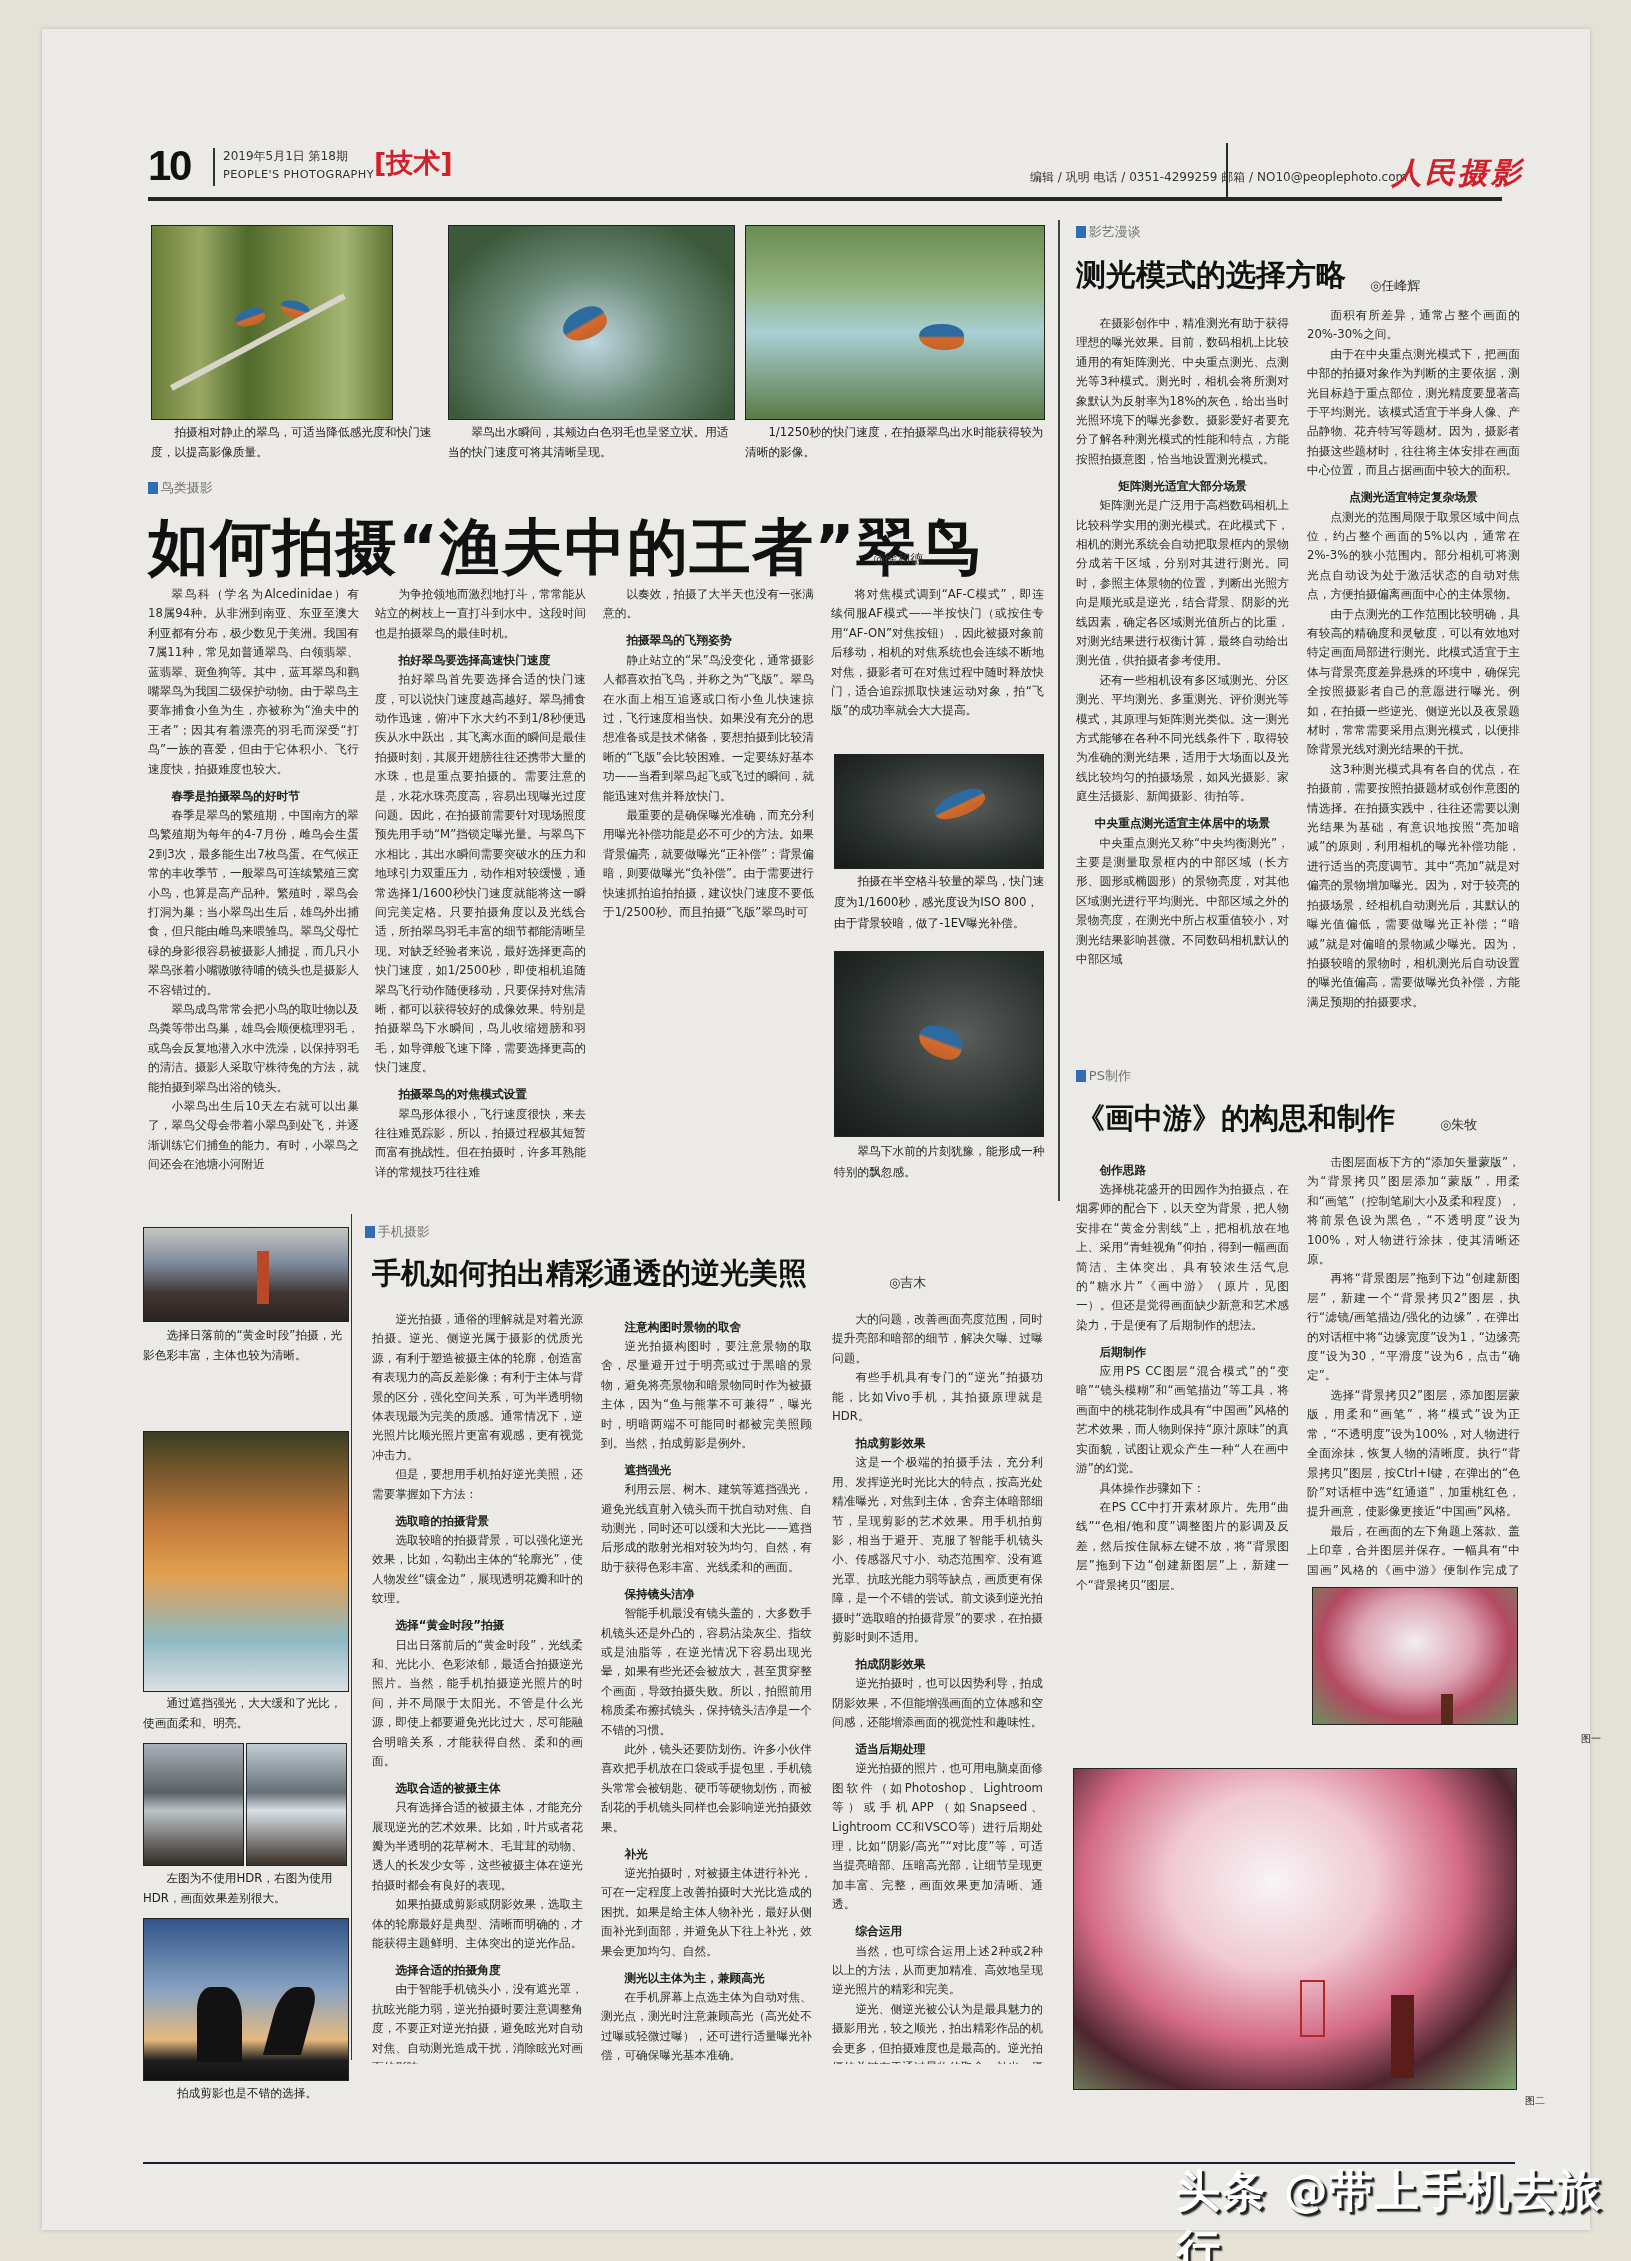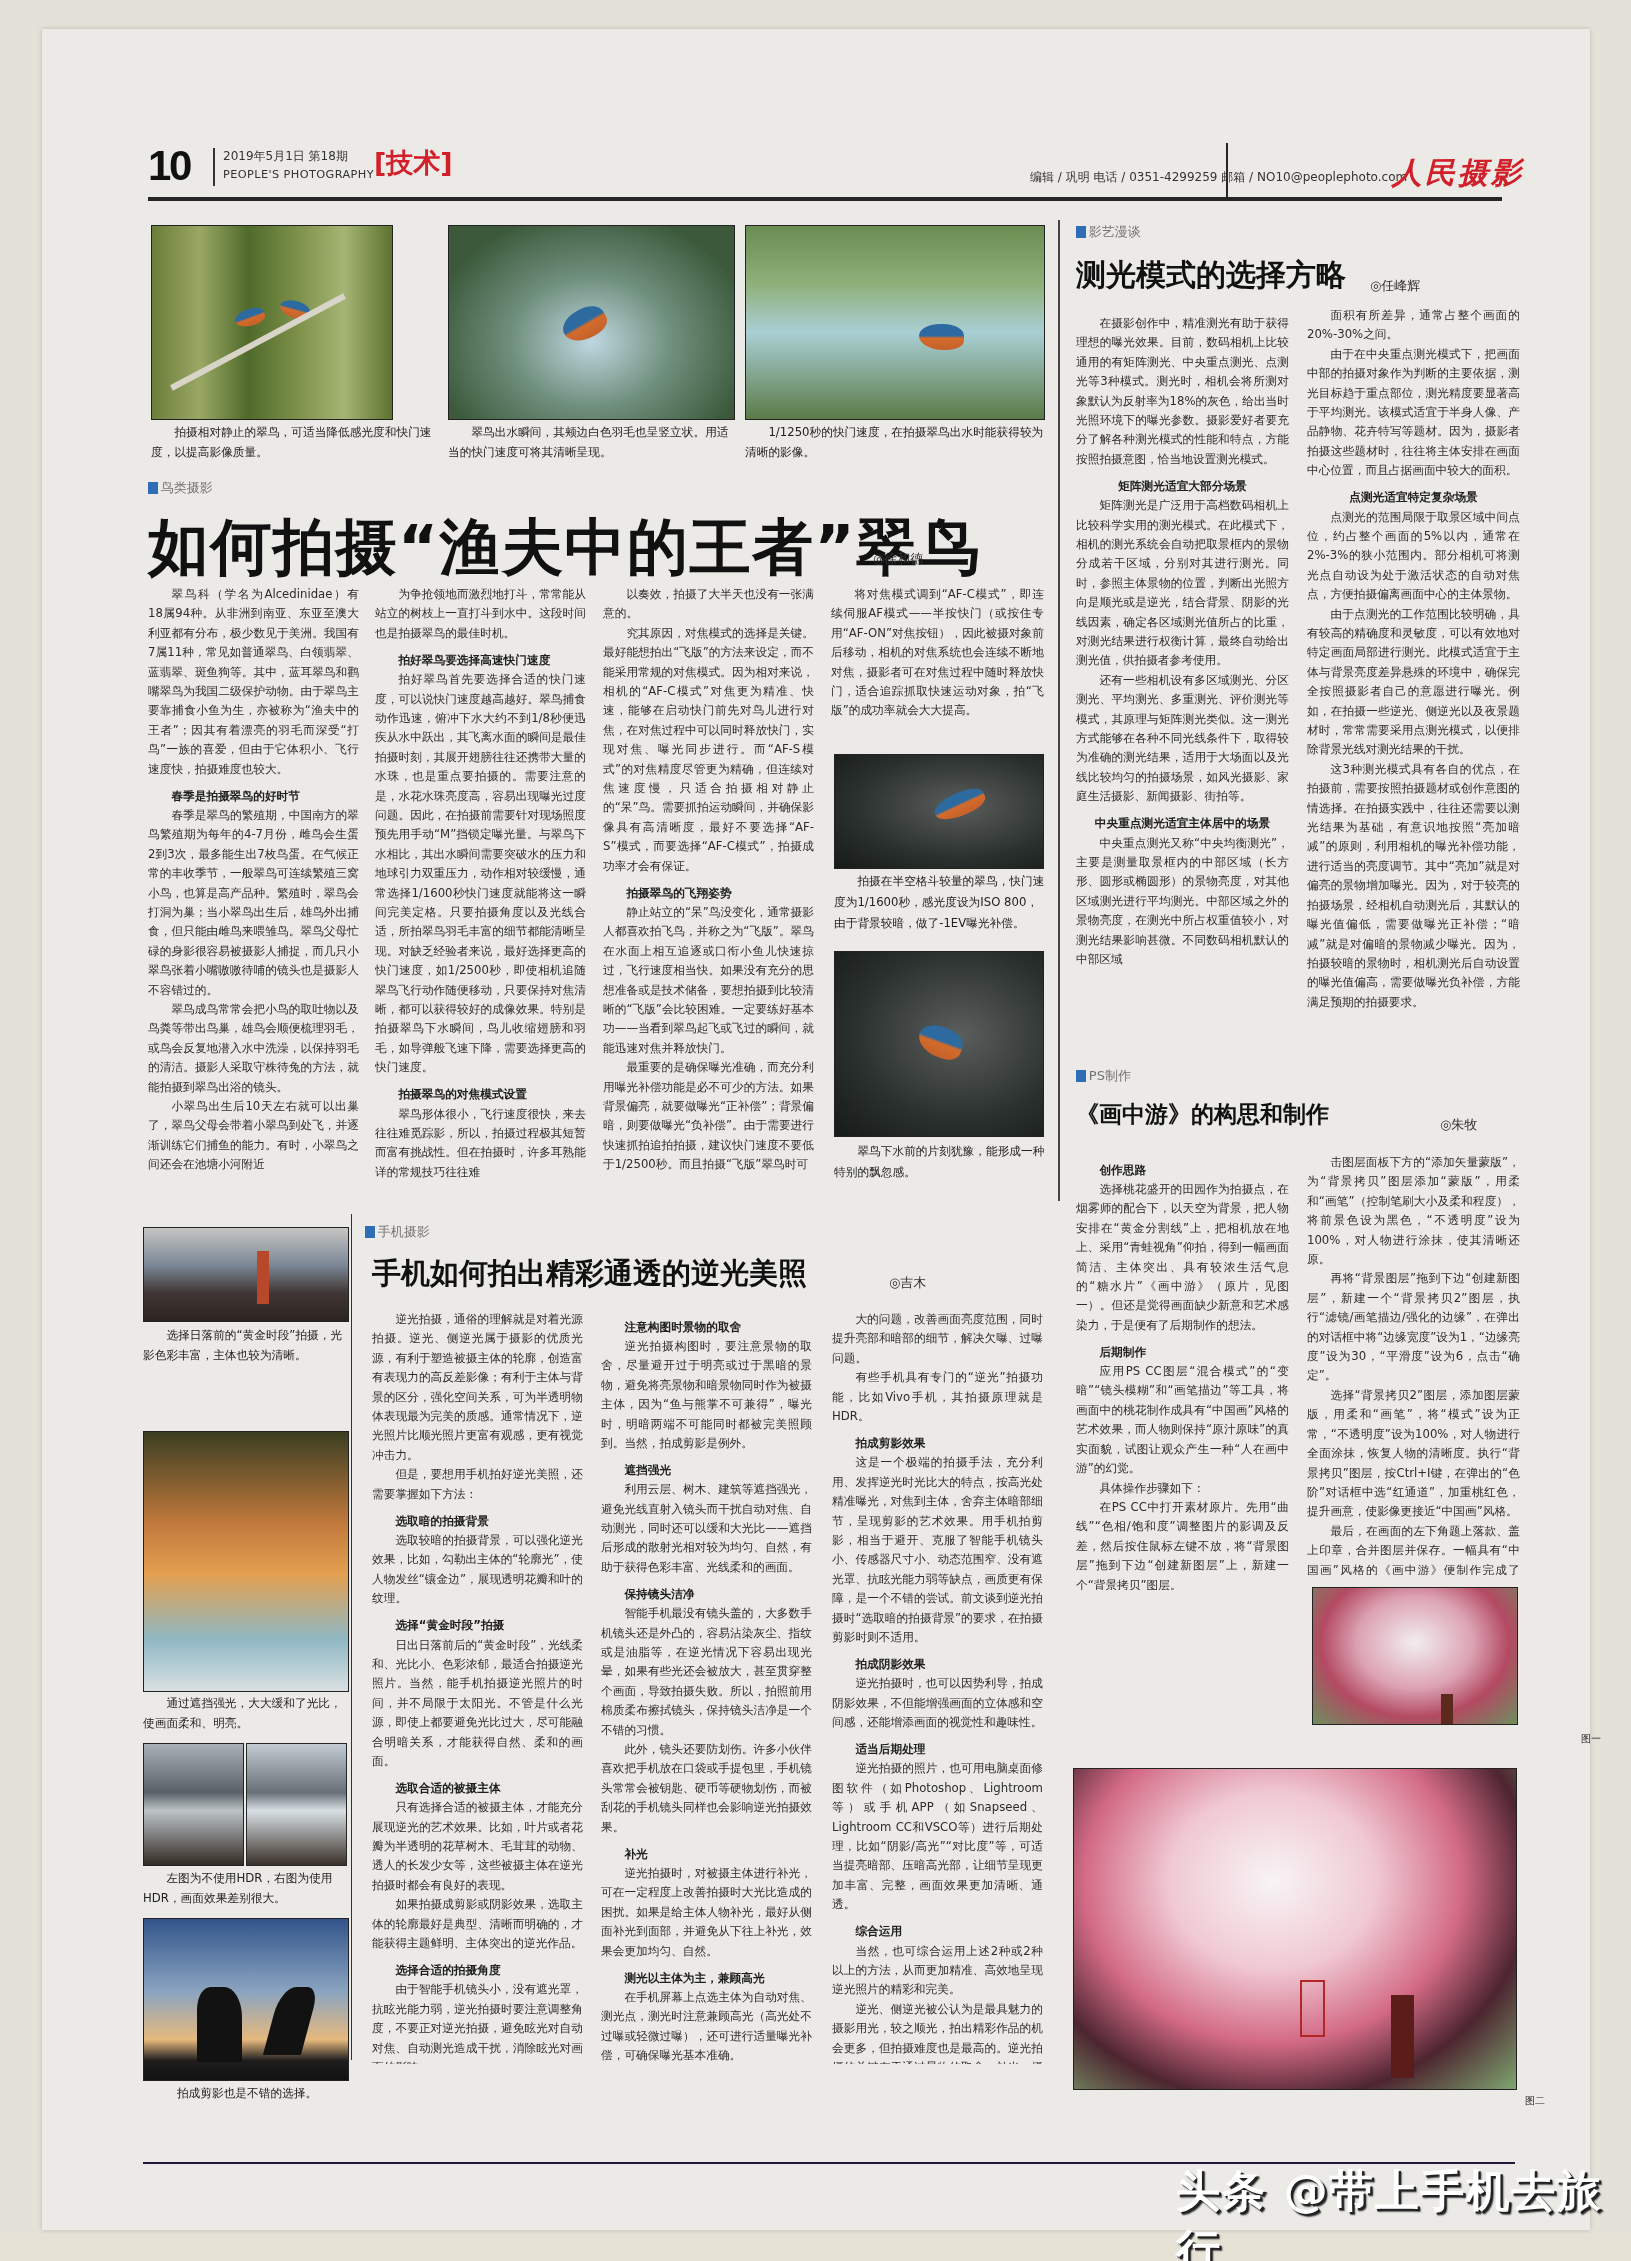--- a/index.html
+++ b/index.html
@@ -92,21 +92,20 @@
   </div>
 <div class="col" id="kf2" style="left:375px;top:585px;width:211px;height:611px;">
     <p>为争抢领地而激烈地打斗，常常能从站立的树枝上一直打斗到水中。这段时间也是拍摄翠鸟的最佳时机。</p>
     <h4>拍好翠鸟要选择高速快门速度</h4>
     <p>拍好翠鸟首先要选择合适的快门速度，可以说快门速度越高越好。翠鸟捕食动作迅速，俯冲下水大约不到1/8秒便迅疾从水中跃出，其飞离水面的瞬间是最佳拍摄时刻，其展开翅膀往往还携带大量的水珠，也是重点要拍摄的。需要注意的是，水花水珠亮度高，容易出现曝光过度问题。因此，在拍摄前需要针对现场照度预先用手动“M”挡锁定曝光量。与翠鸟下水相比，其出水瞬间需要突破水的压力和地球引力双重压力，动作相对较缓慢，通常选择1/1600秒快门速度就能将这一瞬间完美定格。只要拍摄角度以及光线合适，所拍翠鸟羽毛丰富的细节都能清晰呈现。对缺乏经验者来说，最好选择更高的快门速度，如1/2500秒，即使相机追随翠鸟飞行动作随便移动，只要保持对焦清晰，都可以获得较好的成像效果。特别是拍摄翠鸟下水瞬间，鸟儿收缩翅膀和羽毛，如导弹般飞速下降，需要选择更高的快门速度。</p>
     <h4>拍摄翠鸟的对焦模式设置</h4>
     <p>翠鸟形体很小，飞行速度很快，来去往往难觅踪影，所以，拍摄过程极其短暂而富有挑战性。但在拍摄时，许多耳熟能详的常规技巧往往难</p>
   </div>
 <div class="col" id="kf3" style="left:603px;top:585px;width:211px;height:611px;">
     <p>以奏效，拍摄了大半天也没有一张满意的。</p>
-    <p>究其原因，对焦模式的选择是关键。最好能想拍出“飞版”的方法来设定，而不能采用常规的对焦模式。因为相对来说，相机的“AF-C模式”对焦更为精准、快速，能够在启动快门前先对鸟儿进行对焦，在对焦过程中可以同时释放快门，实现对焦、曝光同步进行。而“AF-S模式”的对焦精度尽管更为精确，但连续对焦速度慢，只适合拍摄相对静止的“呆”鸟。需要抓拍运动瞬间，并确保影像具有高清晰度，最好不要选择“AF-S”模式，而要选择“AF-C模式”，拍摄成功率才会有保证。</p>
     <h4>拍摄翠鸟的飞翔姿势</h4>
     <p>静止站立的“呆”鸟没变化，通常摄影人都喜欢拍飞鸟，并称之为“飞版”。翠鸟在水面上相互追逐或口衔小鱼儿快速掠过，飞行速度相当快。如果没有充分的思想准备或是技术储备，要想拍摄到比较清晰的“飞版”会比较困难。一定要练好基本功——当看到翠鸟起飞或飞过的瞬间，就能迅速对焦并释放快门。</p>
     <p>最重要的是确保曝光准确，而充分利用曝光补偿功能是必不可少的方法。如果背景偏亮，就要做曝光“正补偿”；背景偏暗，则要做曝光“负补偿”。由于需要进行快速抓拍追拍拍摄，建议快门速度不要低于1/2500秒。而且拍摄“飞版”翠鸟时可</p>
   </div>
 <div class="col" id="kf4" style="left:831px;top:585px;width:213px;height:166px;">
     <p>将对焦模式调到“AF-C模式”，即连续伺服AF模式——半按快门（或按住专用“AF-ON”对焦按钮），因此被摄对象前后移动，相机的对焦系统也会连续不断地对焦，摄影者可在对焦过程中随时释放快门，适合追踪抓取快速运动对象，拍“飞版”的成功率就会大大提高。</p>
   </div>
 
 <div class="photo darkbird" style="left:834px;top:754px;width:208px;height:113px;">
   <div class="bird" style="left:98px;top:38px;width:53px;height:22.6px;transform:rotate(-25deg);"></div>
@@ -133,21 +132,21 @@
 <div class="col" id="mt2" style="left:1307px;top:306px;width:213px;height:754px;">
     <p>面积有所差异，通常占整个画面的20%-30%之间。</p>
     <p>由于在中央重点测光模式下，把画面中部的拍摄对象作为判断的主要依据，测光目标趋于重点部位，测光精度要显著高于平均测光。该模式适宜于半身人像、产品静物、花卉特写等题材。因为，摄影者拍摄这些题材时，往往将主体安排在画面中心位置，而且占据画面中较大的面积。</p>
     <h4 class="c">点测光适宜特定复杂场景</h4>
     <p>点测光的范围局限于取景区域中间点位，约占整个画面的5%以内，通常在2%-3%的狭小范围内。部分相机可将测光点自动设为处于激活状态的自动对焦点，方便拍摄偏离画面中心的主体景物。</p>
     <p>由于点测光的工作范围比较明确，具有较高的精确度和灵敏度，可以有效地对特定画面局部进行测光。此模式适宜于主体与背景亮度差异悬殊的环境中，确保完全按照摄影者自己的意愿进行曝光。例如，在拍摄一些逆光、侧逆光以及夜景题材时，常常需要采用点测光模式，以便排除背景光线对测光结果的干扰。</p>
     <p>这3种测光模式具有各自的优点，在拍摄前，需要按照拍摄题材或创作意图的情选择。在拍摄实践中，往往还需要以测光结果为基础，有意识地按照“亮加暗减”的原则，利用相机的曝光补偿功能，进行适当的亮度调节。其中“亮加”就是对偏亮的景物增加曝光。因为，对于较亮的拍摄场景，经相机自动测光后，其默认的曝光值偏低，需要做曝光正补偿；“暗减”就是对偏暗的景物减少曝光。因为，拍摄较暗的景物时，相机测光后自动设置的曝光值偏高，需要做曝光负补偿，方能满足预期的拍摄要求。</p>
   </div>
 
 <div class="sec-label" style="left:1076px;top:1067px;">PS制作</div>
-<div class="title" style="left:1076px;top:1099px;font-size:23px;font-family:'DejaVu Serif',serif;">《画中游》的构思和制作</div>
+<div class="title" style="left:1076px;top:1099px;font-size:29px;font-family:'DejaVu Serif',serif;">《画中游》的构思和制作</div>
 <div class="byline" style="left:1440px;top:1116px;">◎朱牧</div>
 <div class="col" id="ps1" style="left:1076px;top:1153px;width:213px;height:437px;">
     <h4>创作思路</h4>
     <p>选择桃花盛开的田园作为拍摄点，在烟雾师的配合下，以天空为背景，把人物安排在“黄金分割线”上，把相机放在地上、采用“青蛙视角”仰拍，得到一幅画面简洁、主体突出、具有较浓生活气息的“糖水片”《画中游》（原片，见图一）。但还是觉得画面缺少新意和艺术感染力，于是便有了后期制作的想法。</p>
     <h4>后期制作</h4>
     <p>应用PS CC图层“混合模式”的“变暗”“镜头模糊”和“画笔描边”等工具，将画面中的桃花制作成具有“中国画”风格的艺术效果，而人物则保持“原汁原味”的真实面貌，试图让观众产生一种“人在画中游”的幻觉。</p>
     <p>具体操作步骤如下：</p>
     <p>在PS CC中打开素材原片。先用“曲线”“色相/饱和度”调整图片的影调及反差，然后按住鼠标左键不放，将“背景图层”拖到下边“创建新图层”上，新建一个“背景拷贝”图层。</p>
   </div>
 <div class="col" id="ps2" style="left:1307px;top:1153px;width:213px;height:422px;">

